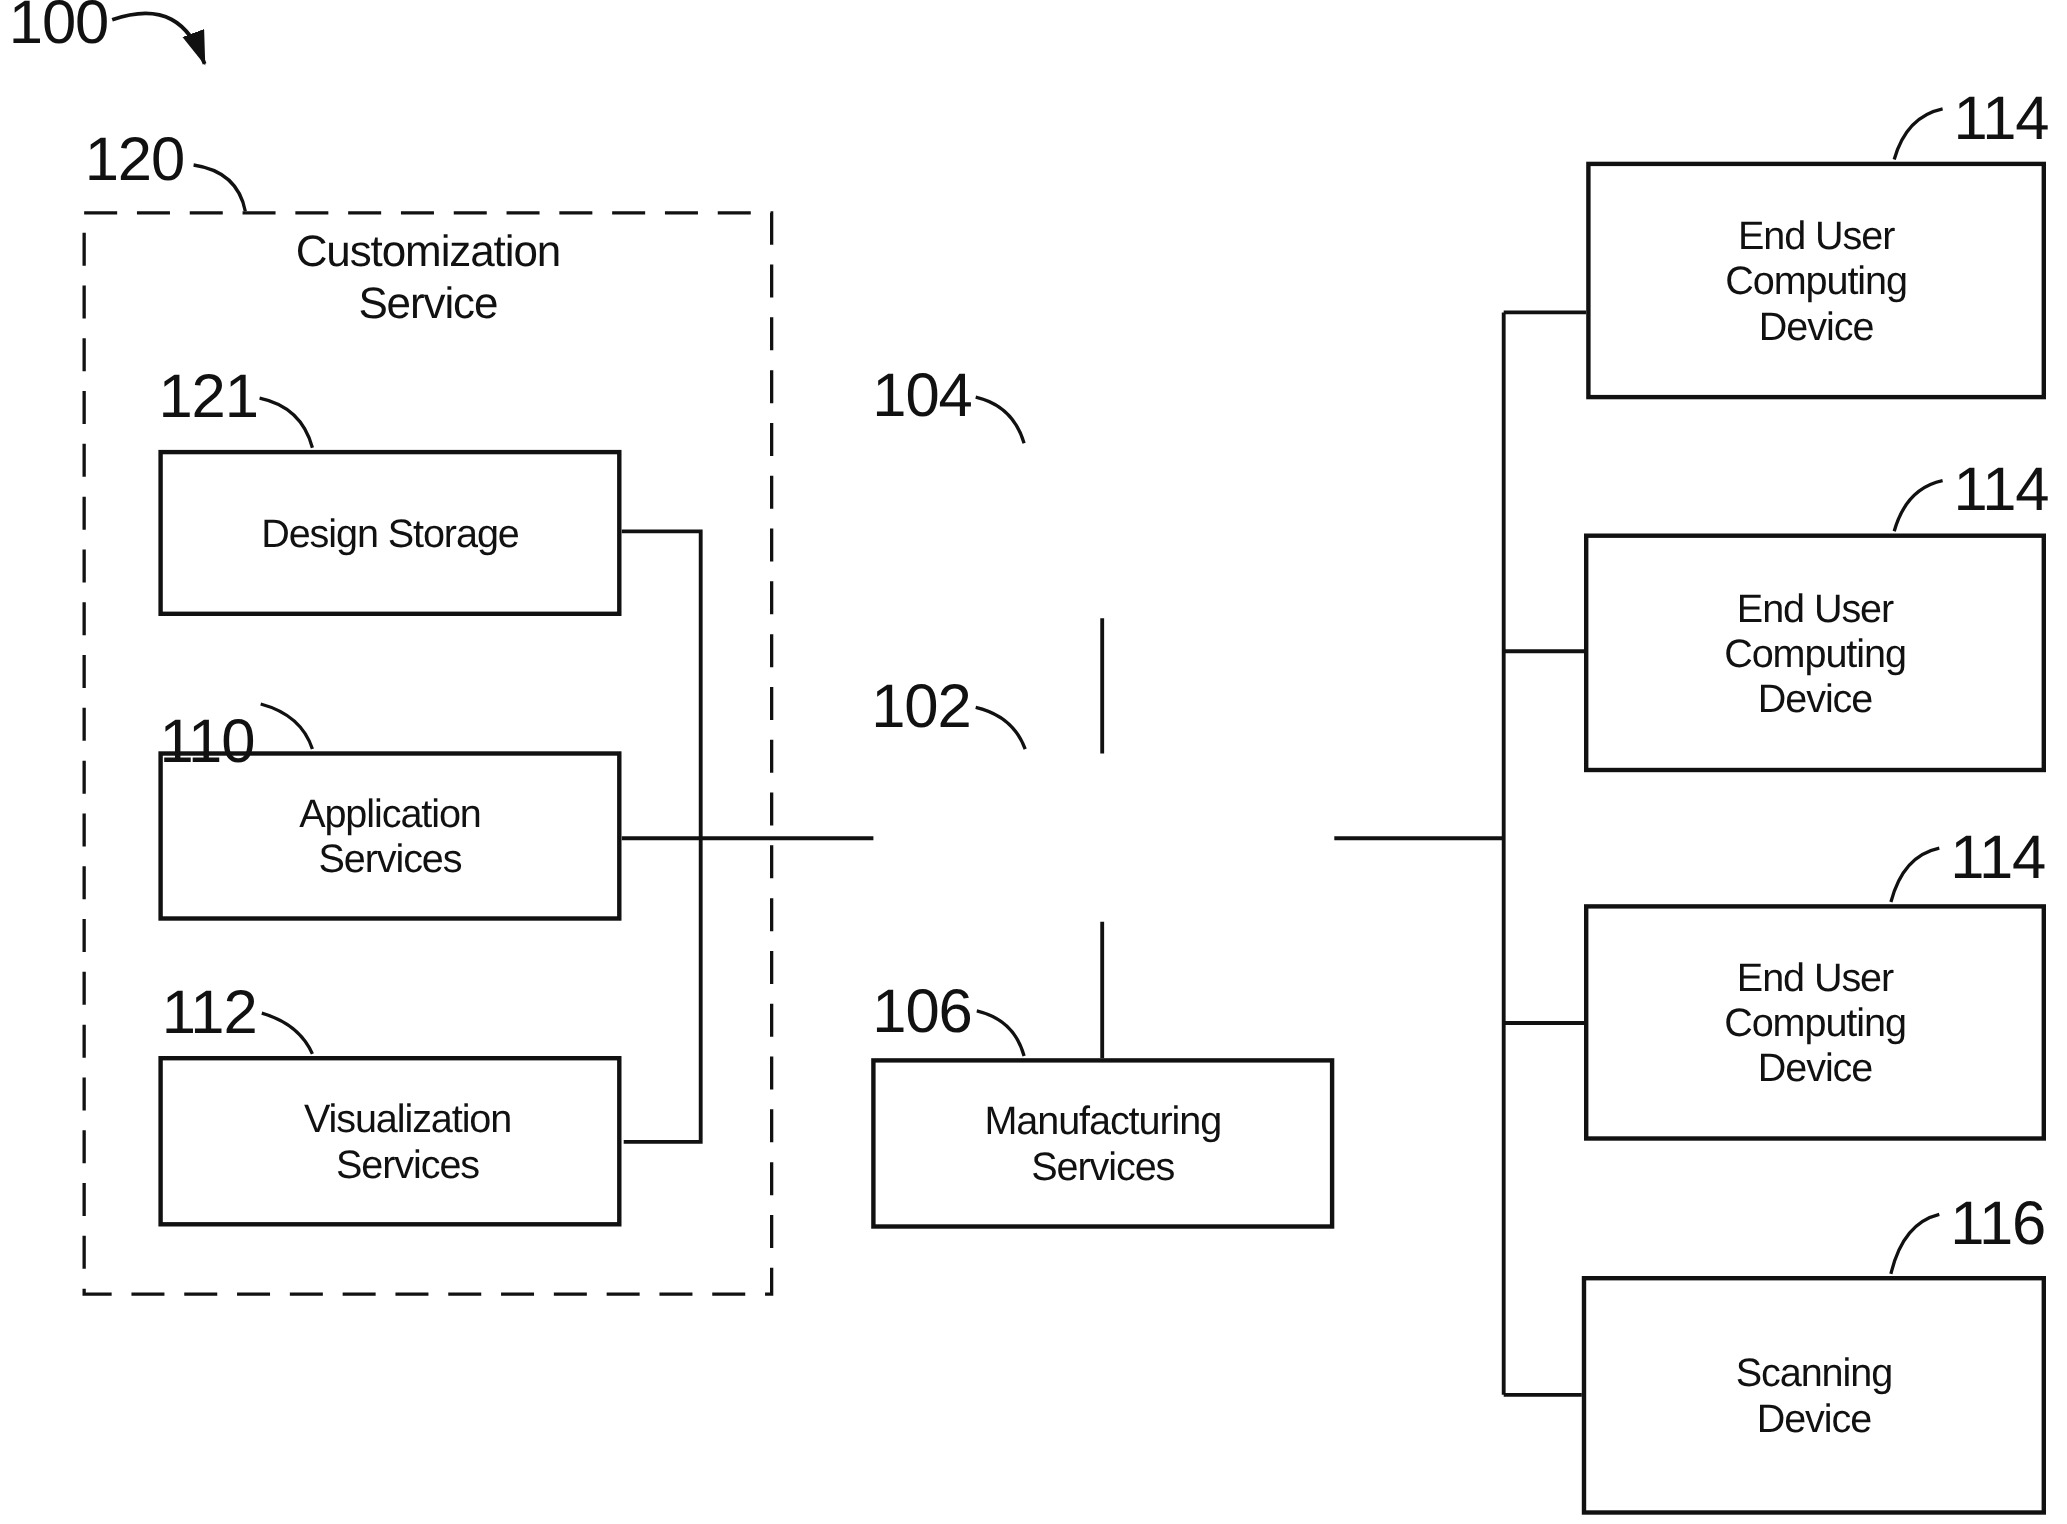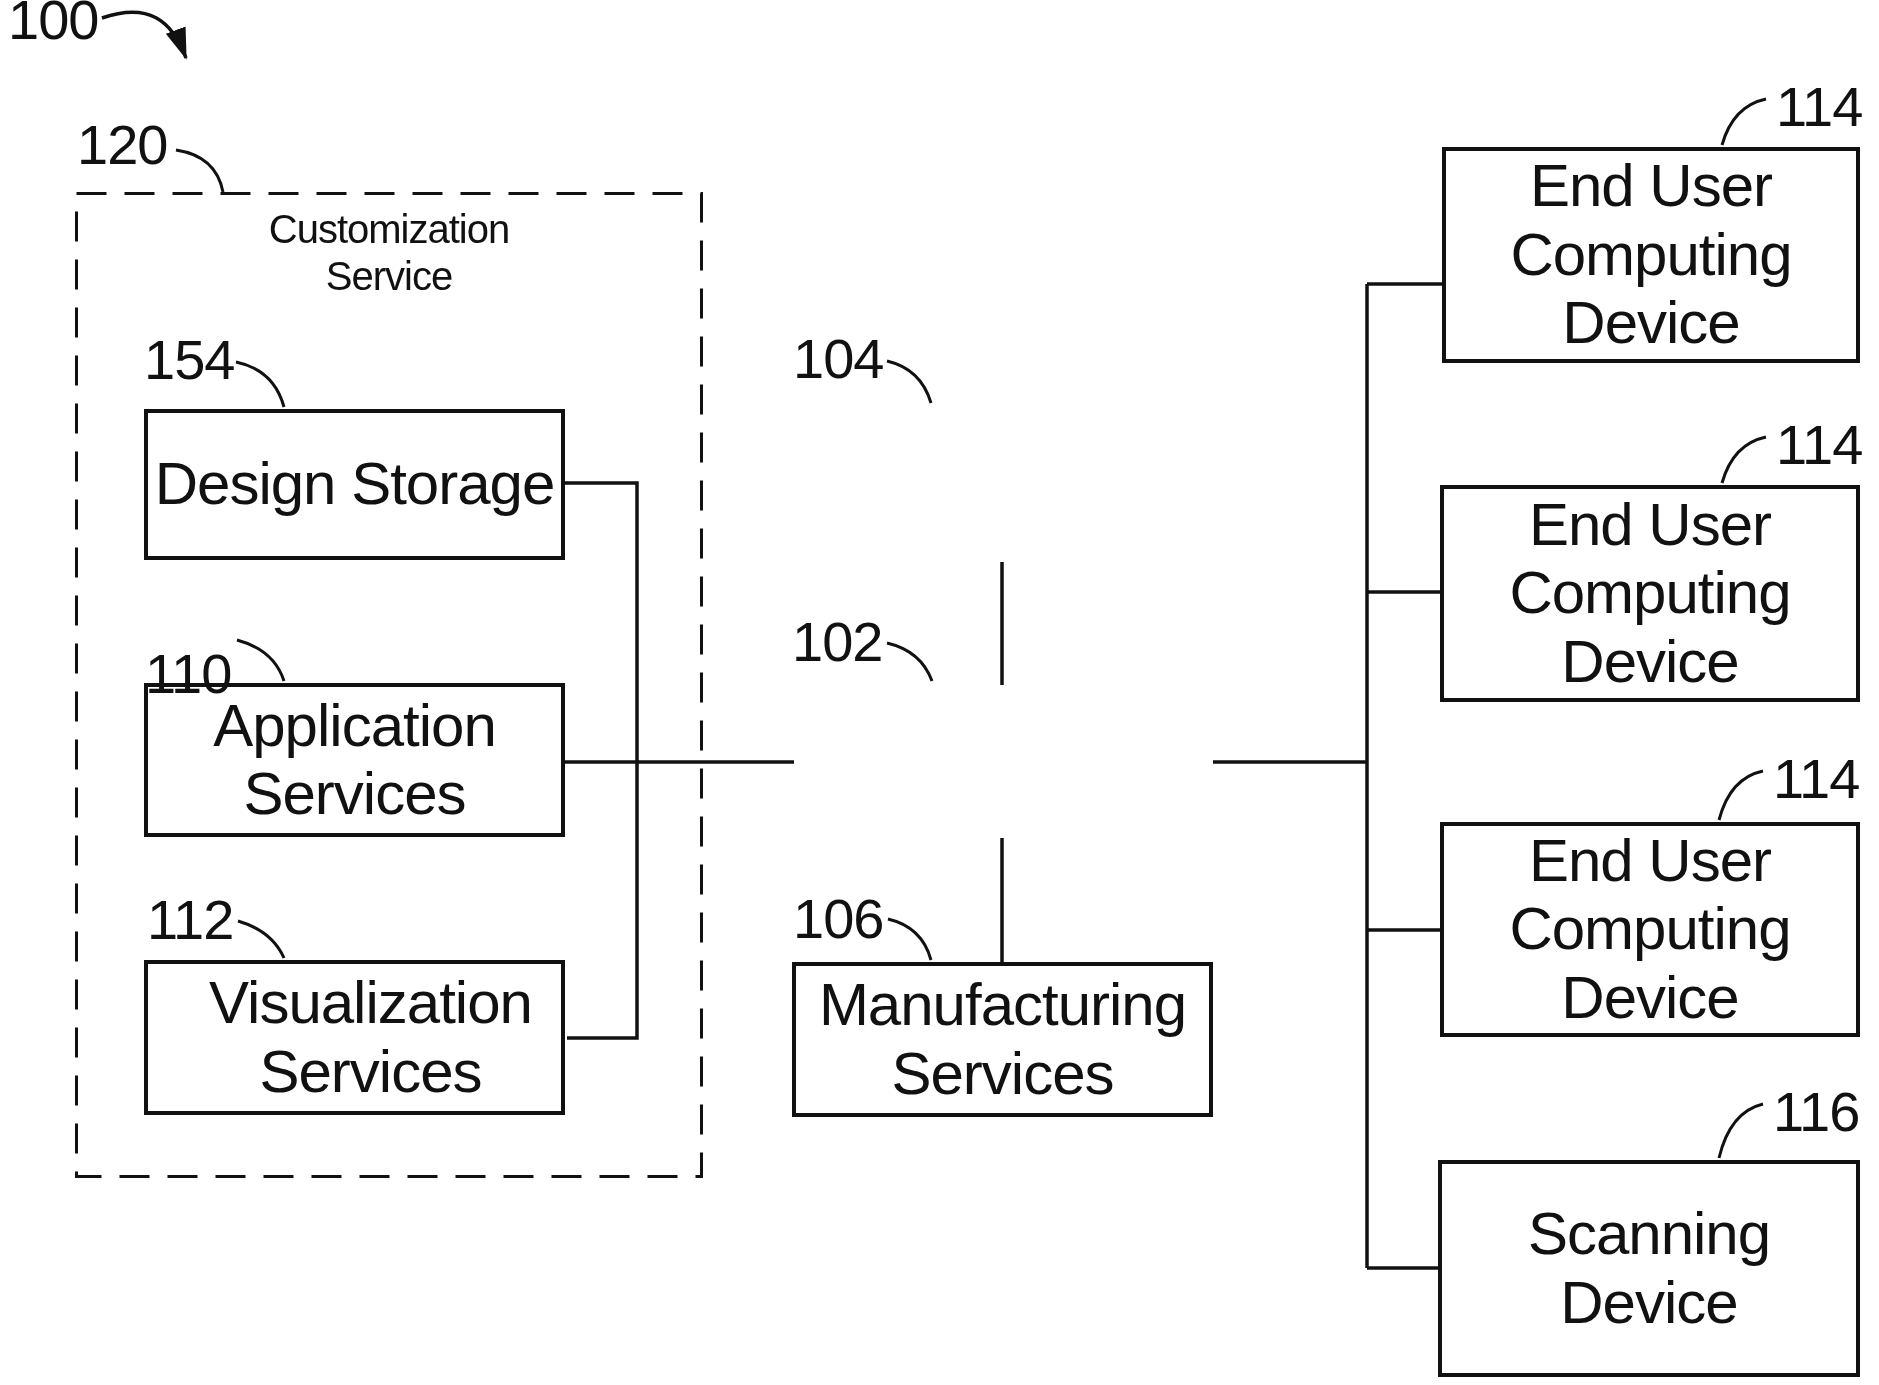--- a/index.html
+++ b/index.html
@@ -28,21 +28,21 @@
     border: 4px solid #111111;
     background: #ffffff;
     display: flex;
     align-items: center;
     justify-content: center;
     text-align: center;
     z-index: 2;
   }
   .node-label {
     white-space: pre-line;
-    font-size: 60px;
+    font-size: 36px;
     line-height: 1.14;
     letter-spacing: -1px;
     color: #111111;
   }
   .dashed-group {
     position: absolute;
     left: 75px; top: 192px;
     width: 628px; height: 986px;
     box-sizing: border-box;
     z-index: 1;
@@ -166,21 +166,21 @@
 Computing
 Device</span>
   </div>
   <div class="node" id="box-scanning-device">
     <span class="node-label">Scanning
 Device</span>
   </div>
 
   <div class="refnum" id="ref-100">100</div>
   <div class="refnum" id="ref-120">120</div>
-  <div class="refnum" id="ref-108">154</div>
+  <div class="refnum" id="ref-108">121</div>
   <div class="refnum" id="ref-110">110</div>
   <div class="refnum" id="ref-112">112</div>
   <div class="refnum" id="ref-104">104</div>
   <div class="refnum" id="ref-102">102</div>
   <div class="refnum" id="ref-106">106</div>
   <div class="refnum" id="ref-114a">114</div>
   <div class="refnum" id="ref-114b">114</div>
   <div class="refnum" id="ref-114c">114</div>
   <div class="refnum" id="ref-116">116</div>
 

